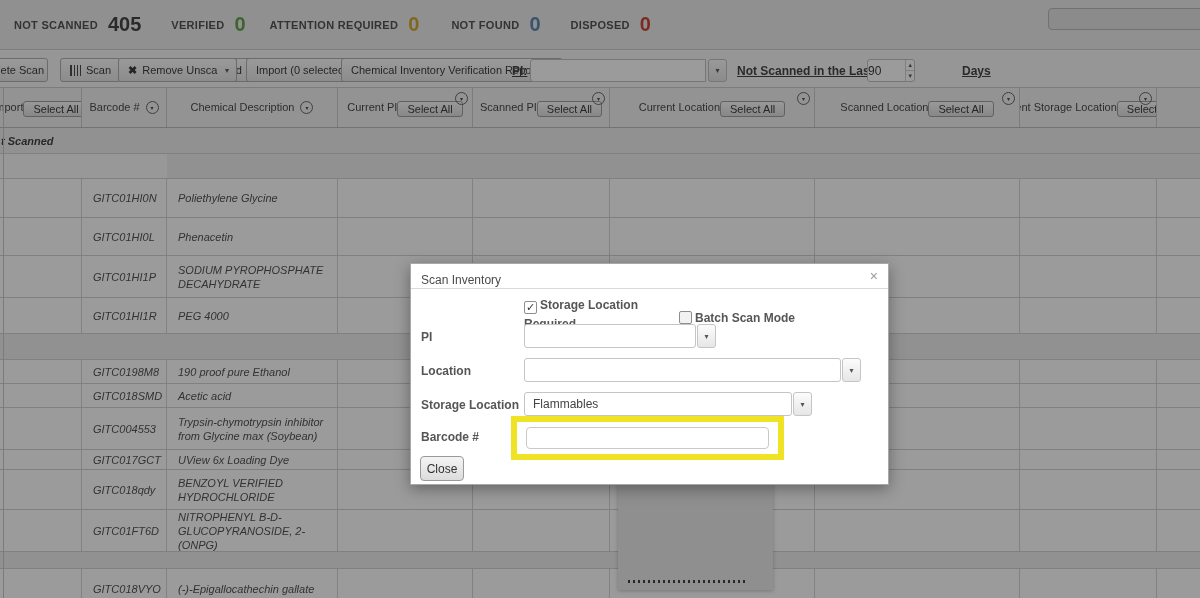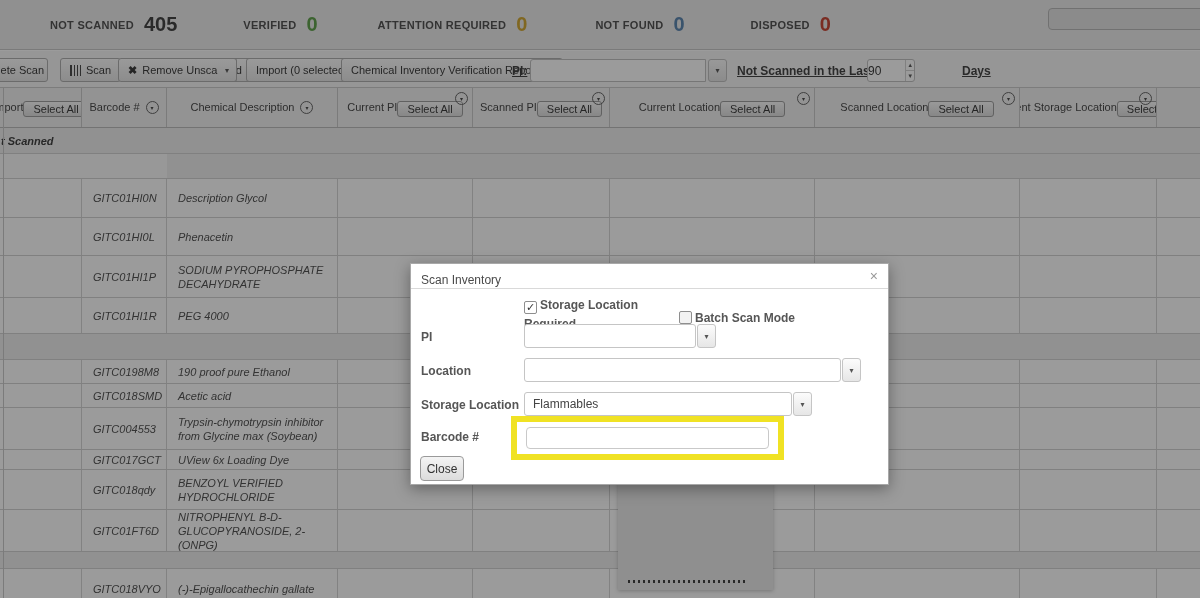--- a/index.html
+++ b/index.html
@@ -11,21 +11,21 @@
   
   .page { position:absolute; inset:0; z-index:1; }
 
   
   .stats-bar {
     position:absolute; left:0; top:0; width:100%; height:50px;
     background:#ebebeb; border-bottom:1px solid #c4c4c4;
     display:flex; align-items:center;
   }
   .stat { display:flex; align-items:center; }
-  .stat-label { font-size:11px; color:#4a4a4a; letter-spacing:.3px; font-weight:bold;margin-left:36px; }
+  .stat-label { font-size:11px; color:#4a4a4a; letter-spacing:.3px; font-weight:bold; }
   .stat-value { font-size:20px; font-weight:bold; margin-left:10px; }
   .search-box {
     position:absolute; left:1048px; top:8px; width:175px; height:22px;
     background:#e2e2e2; border:1px solid #b5b5b5; border-radius:4px;
   }
 
   
   .toolbar {
     position:absolute; left:0; top:51px; width:100%; height:37px;
     background:#f5f5f5; border-bottom:1px solid #c9c9c9;
@@ -239,21 +239,21 @@
           </div>
         </div>
       <div id="grid-body">
           <div class="group-row" style="height: 26px;">
             <span class="group-label">t Scanned</span>
           </div>
           <div class="blank-row" style="height: 25px;"></div>
           <div class="grow" style="height: 39px;">
             <div class="gcell"></div>
             <div class="gcell">GITC01HI0N</div>
-            <div class="gcell">Description Glycol</div>
+            <div class="gcell">Poliethylene Glycine</div>
             <div class="gcell"></div>
             <div class="gcell"></div>
             <div class="gcell"></div>
             <div class="gcell"></div>
             <div class="gcell"></div>
             <div class="gcell"></div>
           </div>
           <div class="grow" style="height: 38px;">
             <div class="gcell"></div>
             <div class="gcell">GITC01HI0L</div>

